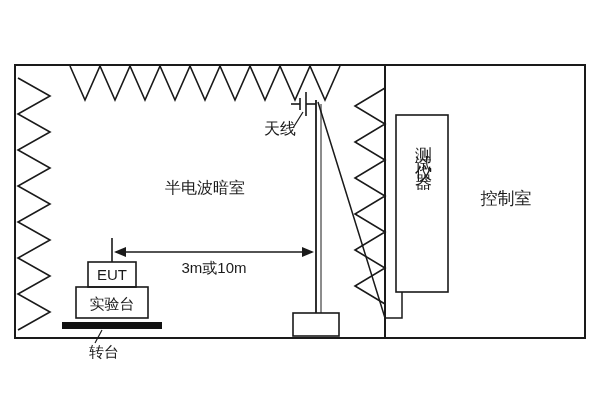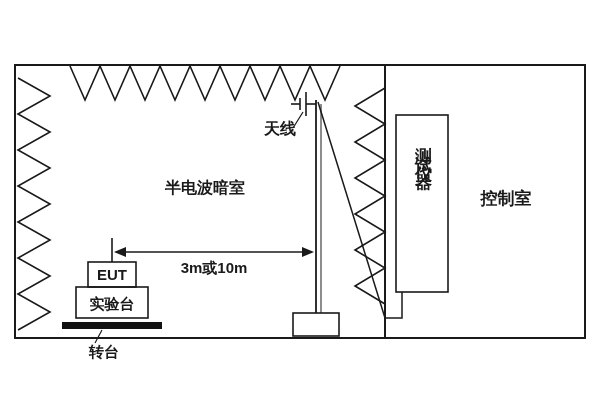--- a/index.html
+++ b/index.html
@@ -7,21 +7,20 @@
     padding: 0;
     background: #ffffff;
     font-family: "Liberation Sans", "DejaVu Sans", sans-serif;
   }
   .stage {
     position: relative;
     width: 600px;
     height: 400px;
     background: #ffffff;
     overflow: hidden;
-    font-weight: bold;
   }
   svg { position: absolute; left: 0; top: 0; }
   svg text {
     fill: #1a1a1a;
     font-family: "Liberation Sans", "DejaVu Sans", sans-serif;
   }
   .vtext {
     position: absolute;
     left: 404px;
     top: 133px;

